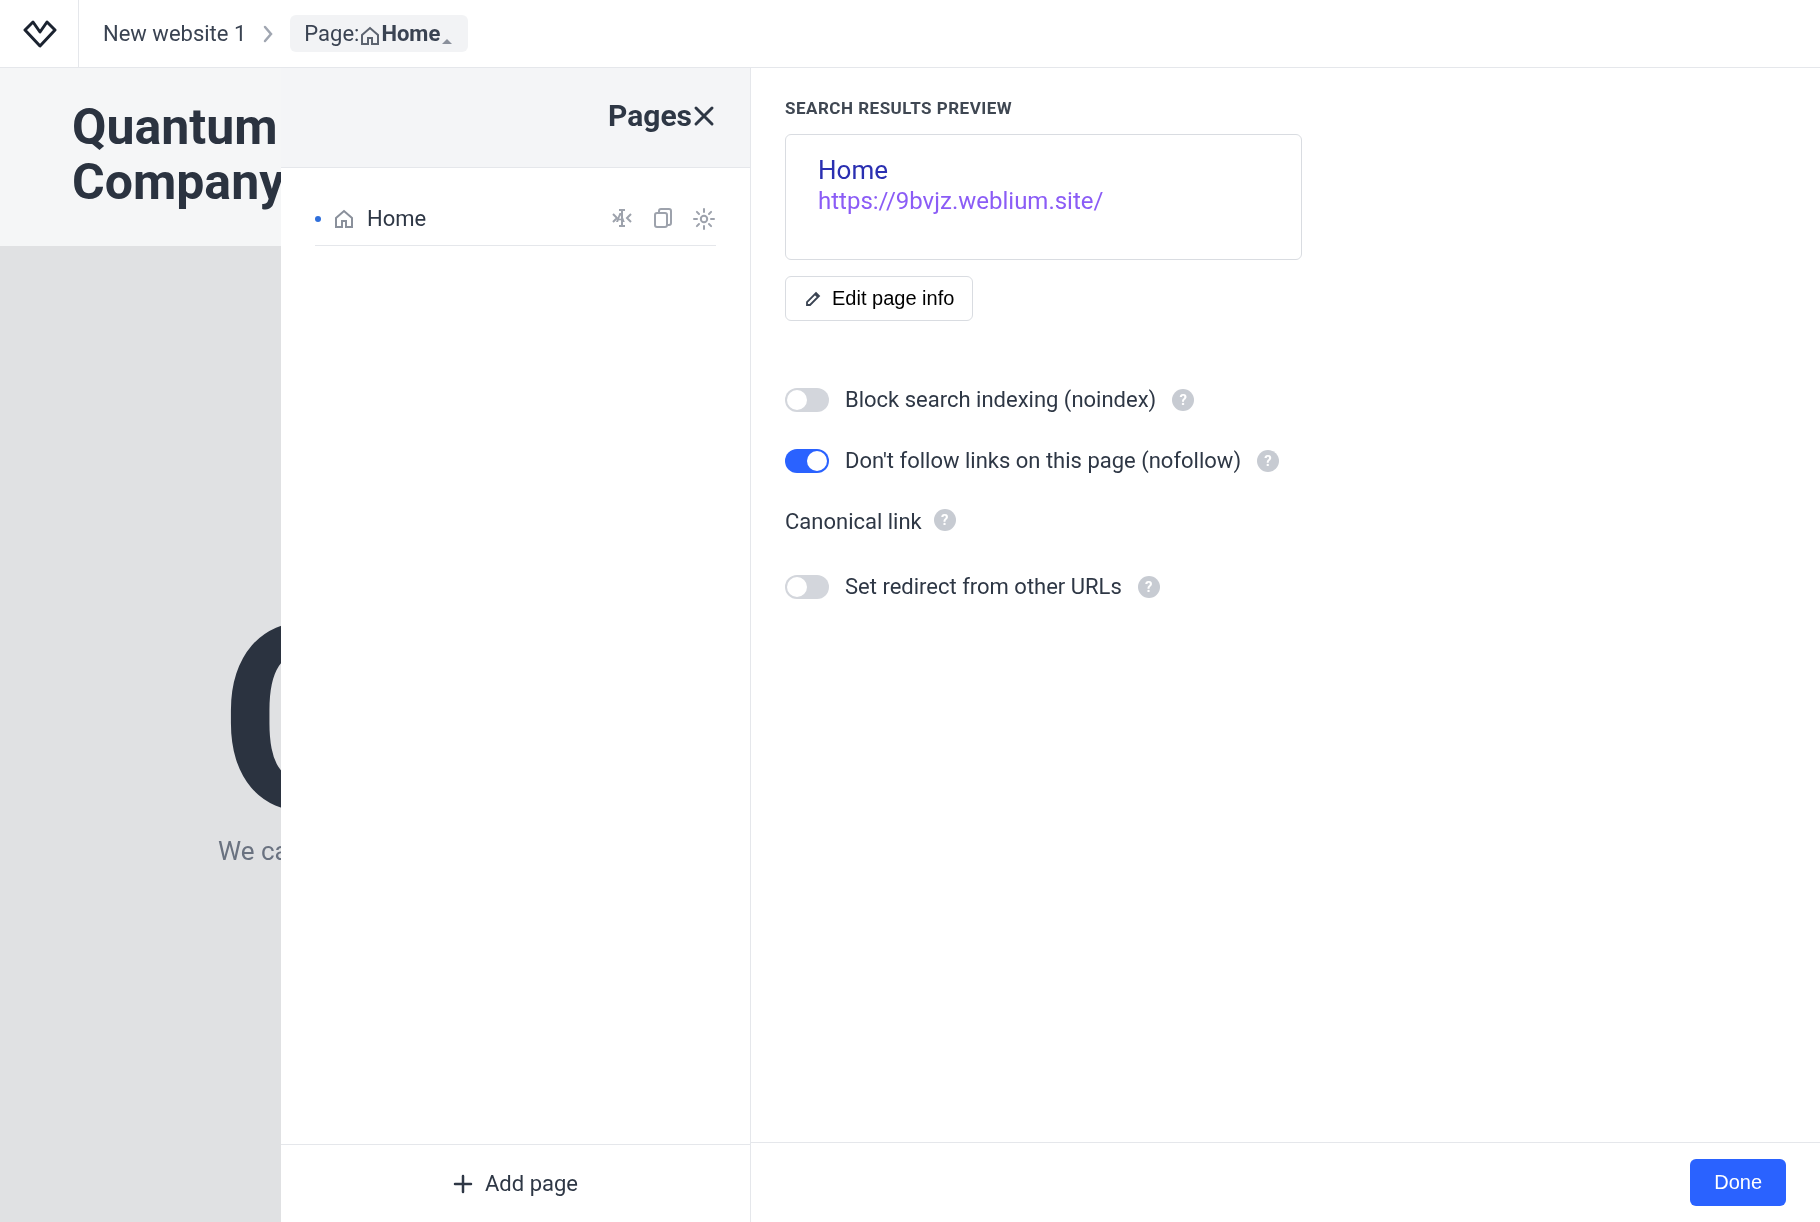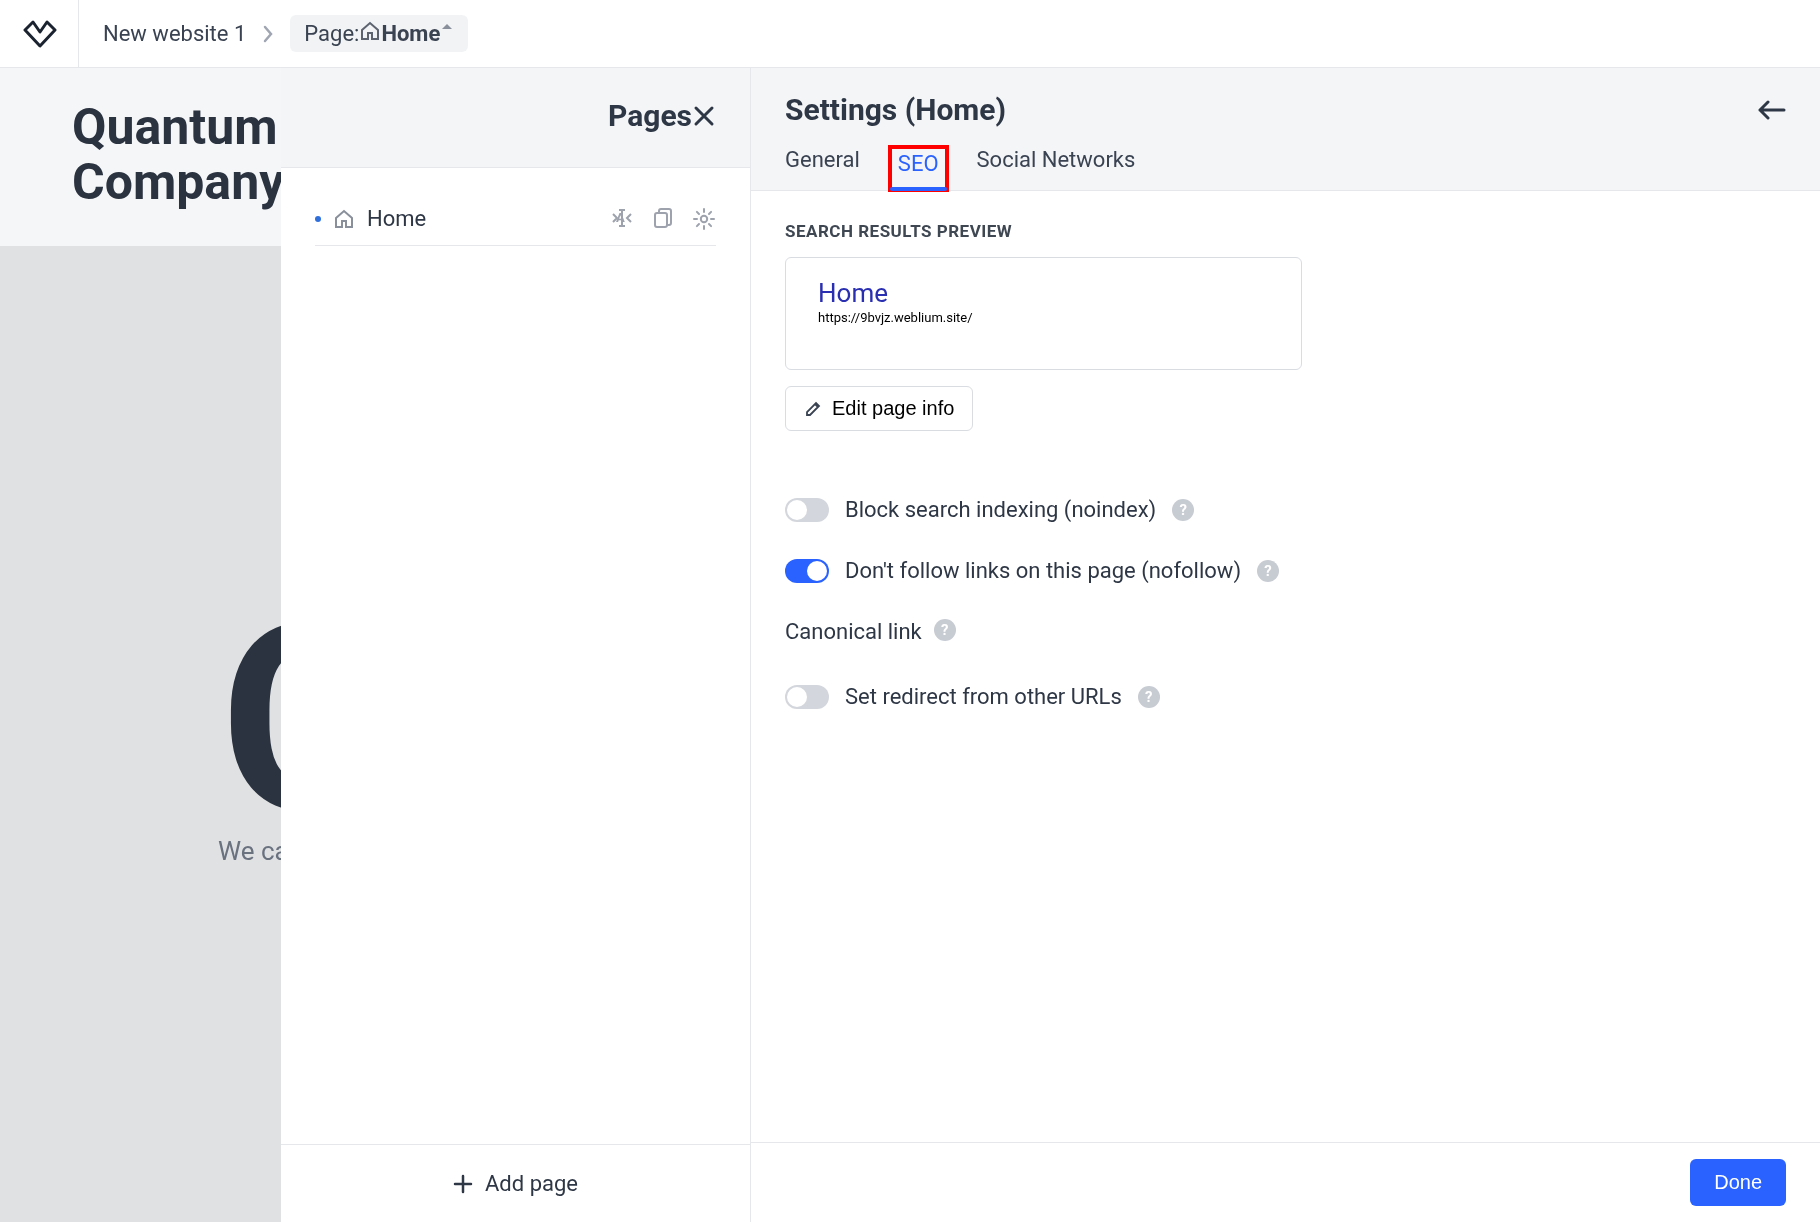--- a/index.html
+++ b/index.html
@@ -39,21 +39,21 @@
   align-items: center;
   gap: 16px;
   font-size: 22px;
   color: #3a4352;
 }
 .breadcrumb-chevron {
   color: #a0a6b1;
 }
 .breadcrumb-current {
   display: flex;
-  align-items: flex-start;
+  align-items: flex-end;
   background: #f2f3f5;
   padding: 6px 14px;
   border-radius: 6px;
 }
 .breadcrumb-current .page-name {
   font-weight: 700;
 }
 .breadcrumb-current .caret {
   color: #7b828e;
 }
@@ -249,22 +249,22 @@
   border-radius: 6px;
   padding: 20px 32px 44px;
   margin-bottom: 16px;
 }
 .preview-card .title {
   font-size: 26px;
   color: #2a2fb1;
   margin-bottom: 2px;
 }
 .preview-card .url {
-  font-size: 13px;
-  color: #000000;
+  font-size: 24px;
+  color: #8b5cf6;
 }
 .edit-btn {
   display: inline-flex;
   align-items: center;
   gap: 10px;
   border: 1px solid #d9dce1;
   border-radius: 6px;
   padding: 10px 18px;
   font-size: 20px;
   background: #fff;
@@ -451,35 +451,20 @@
     <span>
       <svg width="20" height="20" viewBox="0 0 20 20">
           <path d="M10 2 V18 M2 10 H18" stroke="#2e3745" stroke-width="2.5" stroke-linecap="round"></path>
         </svg>
     </span>
     <span>Add page</span>
   </div>
 </div>
 
 <div class="settings-panel">
-  <div class="settings-header">
-    <div class="settings-title-row">
-      <h2>Settings (Home)</h2>
-      <span class="back">
-        <svg width="30" height="22" viewBox="0 0 30 22">
-            <path d="M28 11 H4 M12 3 L4 11 L12 19" fill="none" stroke="#2e3745" stroke-width="3" stroke-linecap="round" stroke-linejoin="round"></path>
-          </svg>
-      </span>
-    </div>
-    <div class="tabs">
-      <div class="tab">General</div>
-      <div class="tab active highlighted">SEO</div>
-      <div class="tab">Social Networks</div>
-    </div>
-  </div>
 
   <div class="settings-body">
     <div class="section-label">SEARCH RESULTS PREVIEW</div>
     <div class="preview-card" style="width:517px">
       <div class="title">Home</div>
       <div class="url">https://9bvjz.weblium.site/</div>
     </div>
     <button class="edit-btn">
       <span>
         <svg width="18" height="18" viewBox="0 0 18 18">

